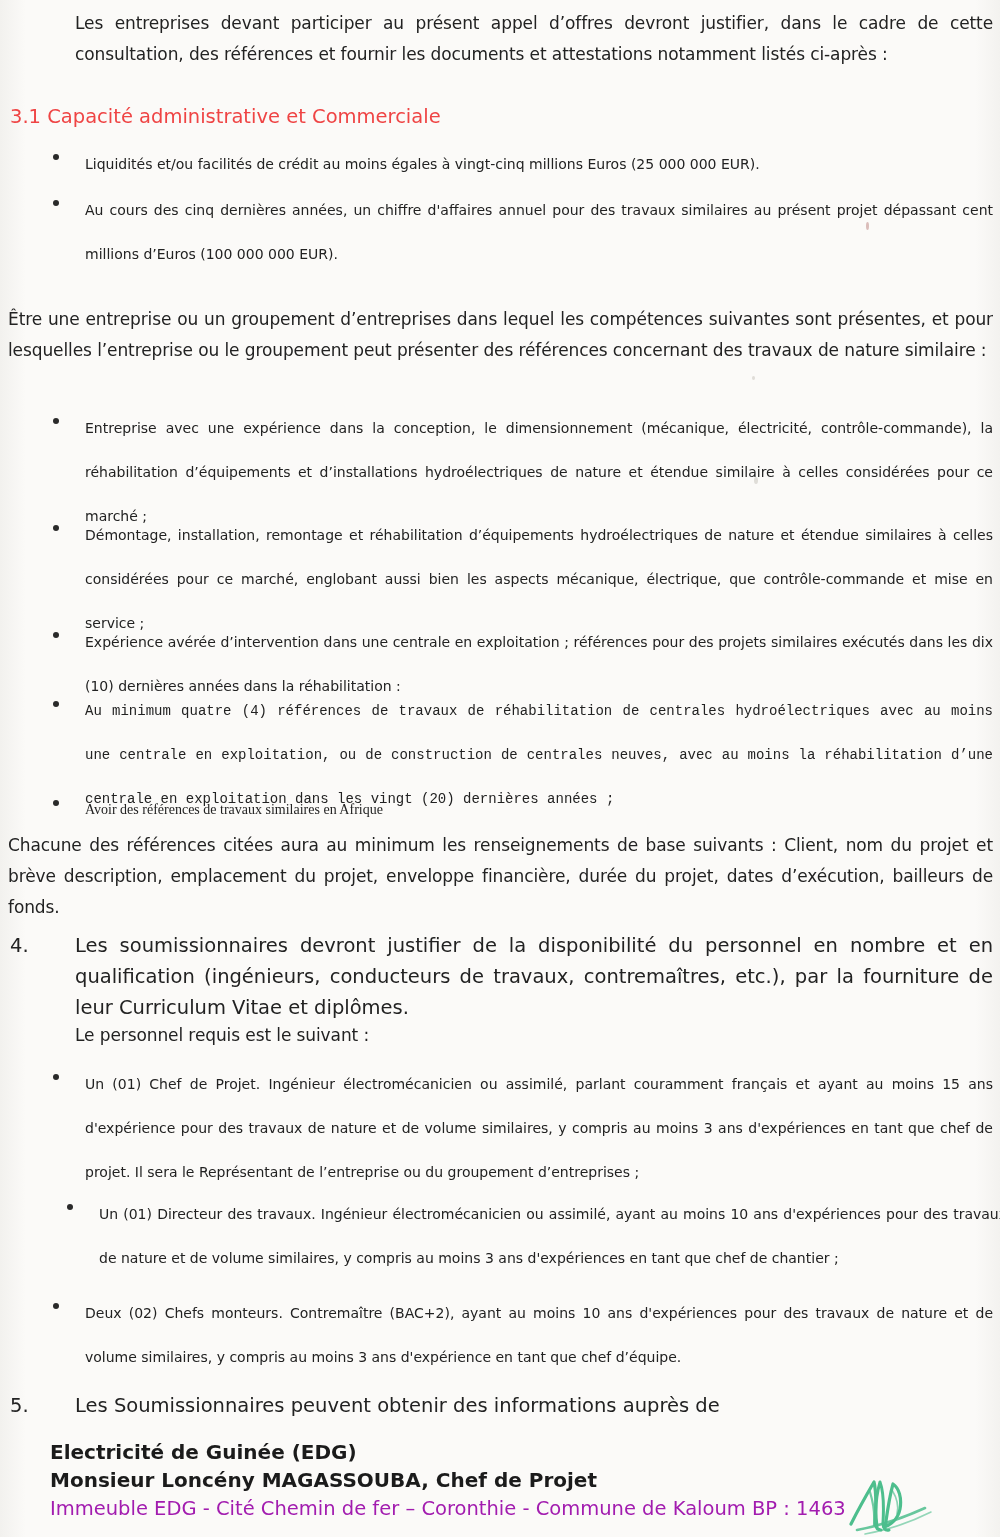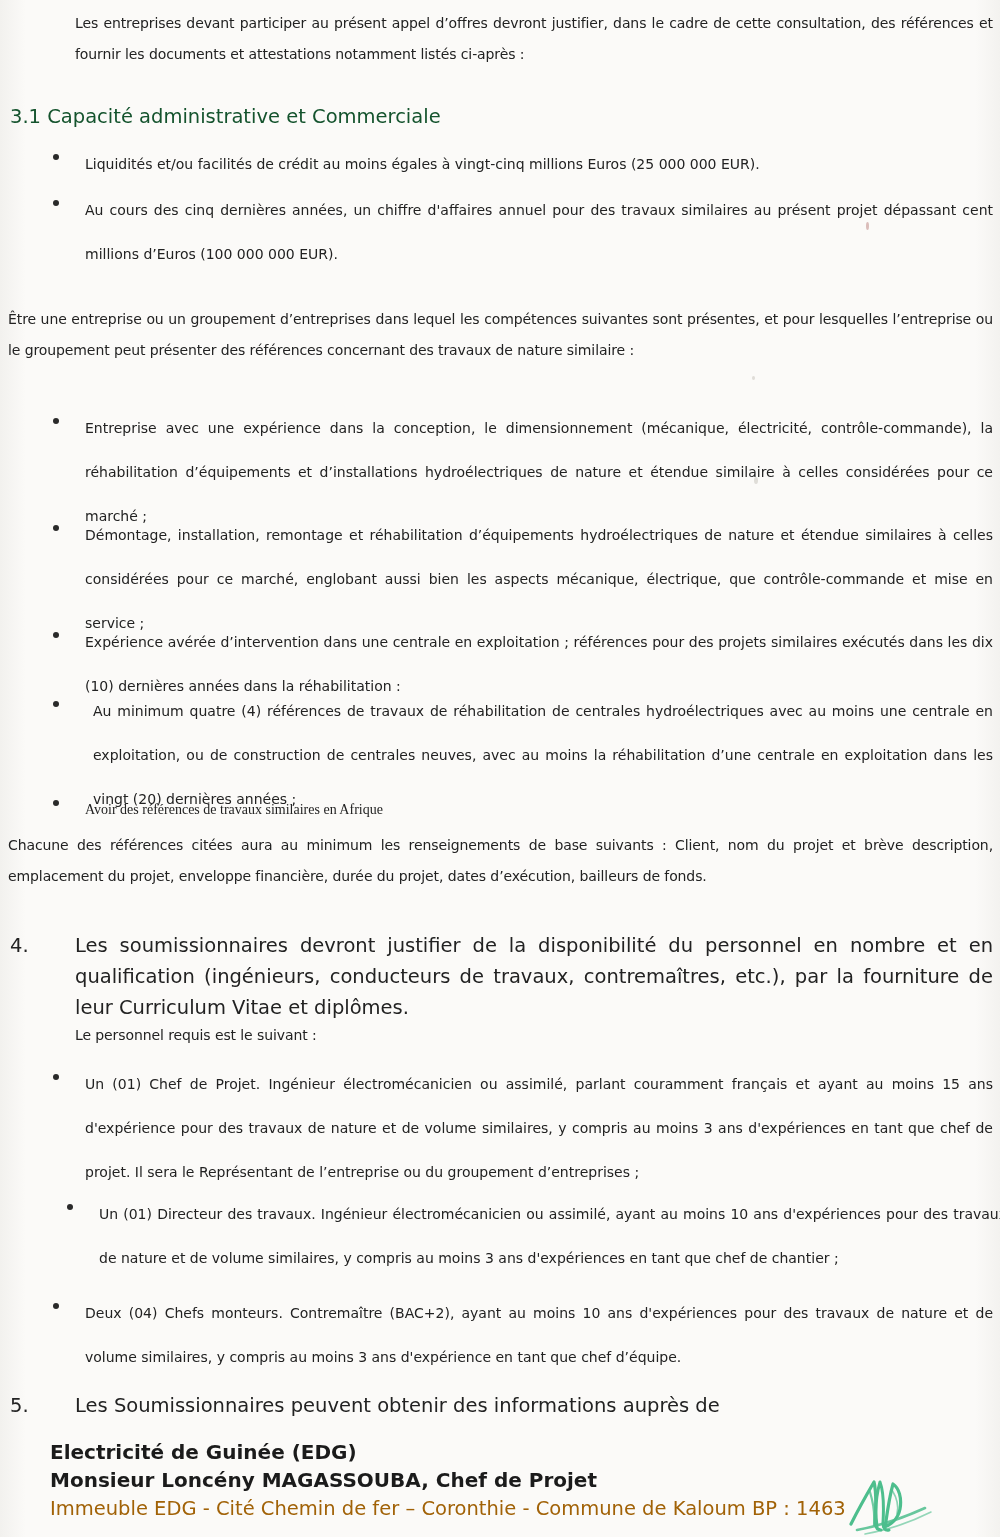--- a/index.html
+++ b/index.html
@@ -27,34 +27,34 @@
   .content {
     position: absolute;
     top: 0;
     left: 0;
     width: 1000px;
     height: 1537px;
   }
   
   .para {
     position: absolute;
-    font-size: 14px;
+    font-size: 17px;
     line-height: 31px;
     text-align: justify;
     text-justify: inter-word;
     letter-spacing: -0.1px;
     color: #222222;
   }
   .para.nojust { text-align: left; }
 
   .heading {
     position: absolute;
     font-size: 19.5px;
     line-height: 31px;
-    color: #14532d;
+    color: #ef4444;
     white-space: nowrap;
   }
 
   
   .clause {
     position: absolute;
   }
   .clause .num {
     position: absolute;
     left: 0;
@@ -98,21 +98,21 @@
   .contact .bold-line {
     font-size: 20px;
     line-height: 28px;
     font-weight: bold;
     color: #1b1b1b;
     white-space: nowrap;
   }
   .contact .plain-line {
     font-size: 19.5px;
     line-height: 30px;
-    color: #a16207;
+    color: #a21caf;
     white-space: nowrap;
   }
 
   
   .signature {
     position: absolute;
     left: 845px;
     top: 1468px;
     width: 150px;
     height: 69px;
@@ -160,21 +160,21 @@
     <div class="btext" style="margin-left:32px;">Entreprise avec une expérience dans la conception, le dimensionnement (mécanique, électricité, contrôle-commande), la réhabilitation d’équipements et d’installations hydroélectriques de nature et étendue similaire à celles considérées pour ce marché ;</div>
   </div>
 
   <div class="bullet" style="left:53px; top:620px; width:940px;">
     <span class="dot"></span>
     <div class="btext" style="margin-left:32px;">Expérience avérée d’intervention dans une centrale en exploitation ; références pour des projets similaires exécutés dans les dix (10) dernières années dans la réhabilitation :</div>
   </div>
 
   <div class="bullet" style="left:53px; top:689px; width:940px;">
     <span class="dot"></span>
-    <div class="btext" style="margin-left:40px;">Au minimum quatre (4) références de travaux de réhabilitation de centrales hydroélectriques avec au moins une centrale en exploitation, ou de construction de centrales neuves, avec au moins la réhabilitation d’une centrale en exploitation dans les vingt (20) dernières années ;</div>
+    <div class="btext" style="margin-left:32px;font-family:Liberation Mono, monospace;">Au minimum quatre (4) références de travaux de réhabilitation de centrales hydroélectriques avec au moins une centrale en exploitation, ou de construction de centrales neuves, avec au moins la réhabilitation d’une centrale en exploitation dans les vingt (20) dernières années ;</div>
   </div>
 
   <div class="bullet last" style="left:53px; top:788px; width:940px;">
     <span class="dot"></span>
     <div class="btext" style="margin-left:32px;font-family:Liberation Serif, serif;">Avoir des références de travaux similaires en Afrique</div>
   </div>
 
   <div class="para" style="left:8px; top:830px; width:985px;">Chacune des références citées aura au minimum les renseignements de base suivants : Client, nom du projet et brève description, emplacement du projet, enveloppe financière, durée du projet, dates d’exécution, bailleurs de fonds.</div>
 
   <div class="clause" style="left:10px; top:930px; width:983px;">
@@ -189,21 +189,21 @@
     <div class="btext" style="margin-left:32px;">Un (01) Chef de Projet. Ingénieur électromécanicien ou assimilé, parlant couramment français et ayant au moins 15 ans d'expérience pour des travaux de nature et de volume similaires, y compris au moins 3 ans d'expériences en tant que chef de projet. Il sera le Représentant de l’entreprise ou du groupement d’entreprises ;</div>
   </div>
 
   <div class="bullet" style="left:67px; top:1192px; width:940px;">
     <span class="dot"></span>
     <div class="btext" style="margin-left:32px;">Un (01) Directeur des travaux. Ingénieur électromécanicien ou assimilé, ayant au moins 10 ans d'expériences pour des travaux de nature et de volume similaires, y compris au moins 3 ans d'expériences en tant que chef de chantier ;</div>
   </div>
 
   <div class="bullet" style="left:53px; top:1291px; width:940px;">
     <span class="dot"></span>
-    <div class="btext" style="margin-left:32px;">Deux (04) Chefs monteurs. Contremaître (BAC+2), ayant au moins 10 ans d'expériences pour des travaux de nature et de volume similaires, y compris au moins 3 ans d'expérience en tant que chef d’équipe.</div>
+    <div class="btext" style="margin-left:32px;">Deux (02) Chefs monteurs. Contremaître (BAC+2), ayant au moins 10 ans d'expériences pour des travaux de nature et de volume similaires, y compris au moins 3 ans d'expérience en tant que chef d’équipe.</div>
   </div>
 
   <div class="clause" style="left:10px; top:1390px; width:983px;">
     <span class="num">5.</span>
     <div class="body" style="margin-left:65px; text-align:left;">Les Soumissionnaires peuvent obtenir des informations auprès de</div>
   </div>
 
   <div class="contact" style="left:50px; top:1438px; width:900px;">
     <div class="bold-line">Electricité de Guinée (EDG)</div>
     <div class="bold-line">Monsieur Loncény MAGASSOUBA, Chef de Projet</div>

